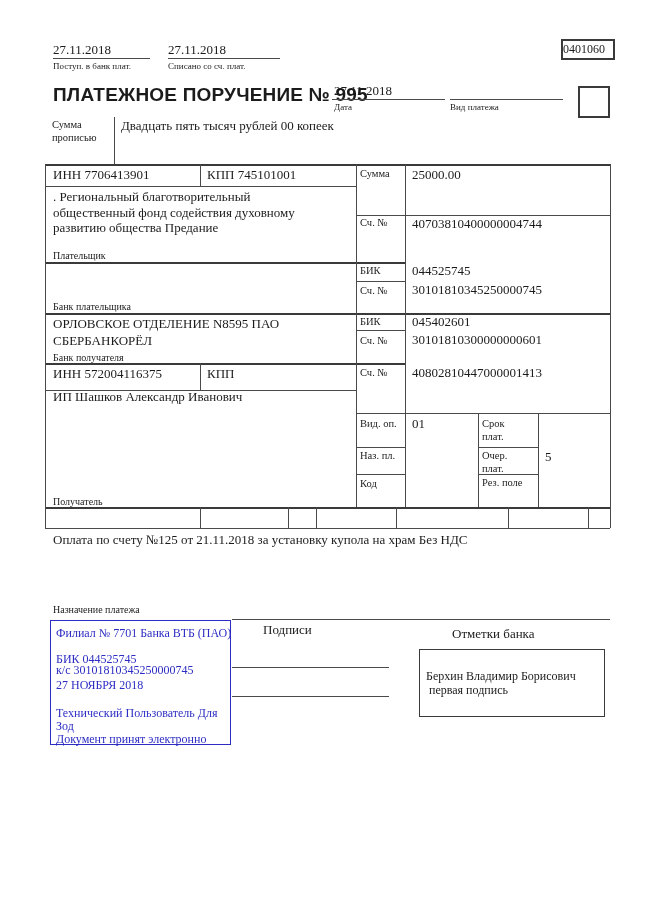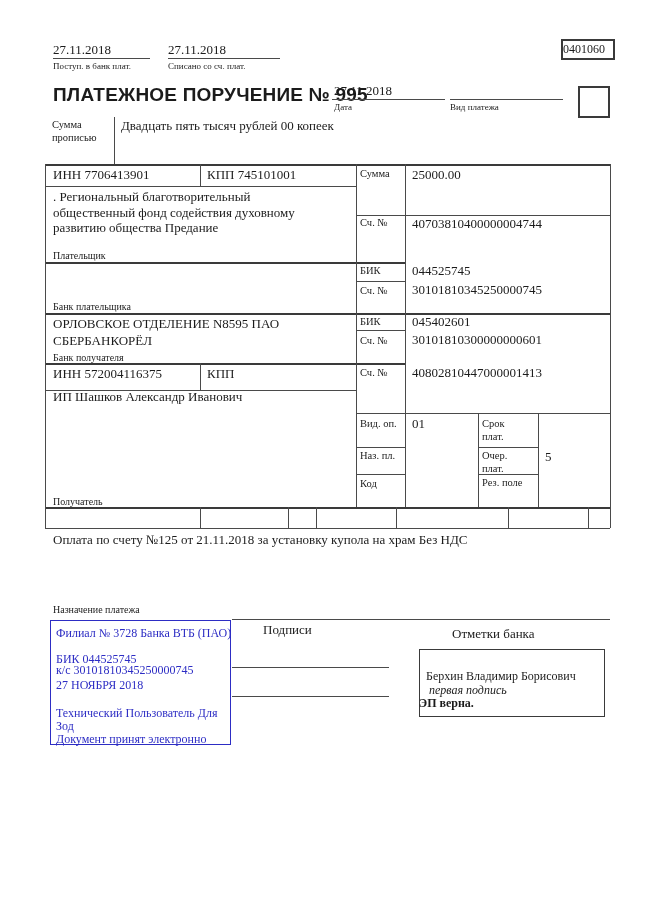--- a/index.html
+++ b/index.html
@@ -6,21 +6,21 @@
   .page{position:relative;width:660px;height:919px;background:#ffffff;overflow:hidden;
         font-family:"Liberation Serif",serif;color:#1b1b1b;}
   .t{position:absolute;font-family:"Liberation Serif",serif;font-size:13px;color:#1b1b1b;
      white-space:nowrap;line-height:1.2;}
   .wr{white-space:normal;}
   .lb{font-size:10.5px;}        
   .sec{font-size:10px;}         
   .tiny{font-size:9px;}         
   .title{font-family:"Liberation Sans",sans-serif;font-weight:bold;font-size:19px;letter-spacing:.2px;}
   .bold{font-weight:bold;}
-  .ital{font-style:italic;}
+  .ital{}
   .ctr{}
   .bl{color:var(--stamp-blue,#2d2dc4);font-size:12px;}
   .st{font-size:12px;}
   .hl{position:absolute;height:0;border-top:1px solid #4a4a4a;}
   .hl2{position:absolute;height:0;border-top:2px solid #3a3a3a;}
   .vl{position:absolute;width:0;border-left:1px solid #4a4a4a;}
   .box{position:absolute;background:transparent;}
 </style>
 </head>
 <body>
@@ -126,26 +126,25 @@
   <div class="t" style="left:53px;top:532px">Оплата по счету №125 от 21.11.2018 за установку купола на храм Без НДС</div>
   <div class="t sec" style="left:53px;top:604px">Назначение платежа</div>
 
   <div class="hl" style="left:232px;top:619px;width:378px"></div>
   <div class="t" style="left:263px;top:622px">Подписи</div>
   <div class="t" style="left:452px;top:626px">Отметки банка</div>
   <div class="hl" style="left:232px;top:667px;width:157px"></div>
   <div class="hl" style="left:232px;top:696px;width:157px"></div>
 
   <div class="box" style="left:50px;top:620px;width:179px;height:123px;border:1px solid var(--stamp-blue,#2d2dc4)"></div>
-  <div class="t bl" style="left:56px;top:626px">Филиал № 3728 Банка ВТБ (ПАО)</div>
+  <div class="t bl" style="left:56px;top:626px">Филиал № 7701 Банка ВТБ (ПАО)</div>
   <div class="t bl" style="left:56px;top:663px">к/с 30101810345250000745</div>
   <div class="t bl" style="left:56px;top:652px">БИК 044525745</div>
   <div class="t bl" style="left:56px;top:678px">27 НОЯБРЯ 2018</div>
   <div class="t bl" style="left:56px;top:706px">Технический Пользователь Для</div>
   <div class="t bl" style="left:56px;top:719px">Зод</div>
   <div class="t bl" style="left:56px;top:732px">Документ принят электронно</div>
 
   <div class="box" style="left:419px;top:649px;width:184px;height:66px;border:1px solid #3a3a3a"></div>
   <div class="t st" style="left:426px;top:669px">Берхин Владимир Борисович</div>
   <div class="t st ital" style="left:429px;top:683px">первая подпись</div>
-  <div class="t st bold ctr" style="left:419px;top:696px;width:184px">ЭП верна.</div>
 
 </div>
 
 </body></html>

